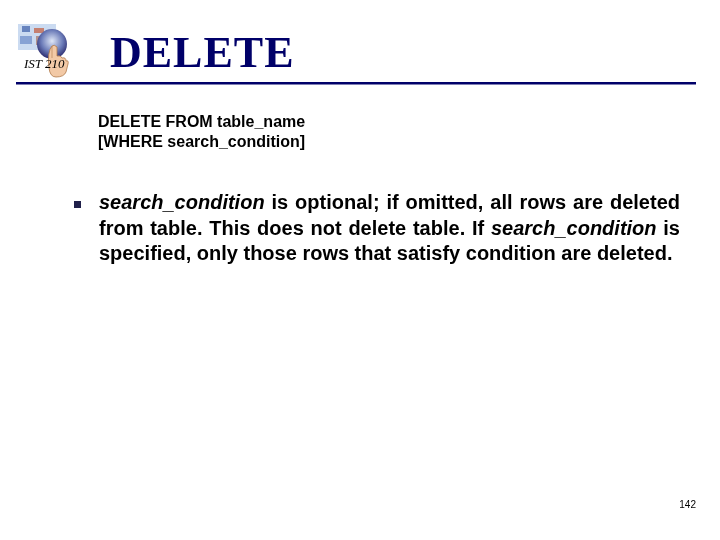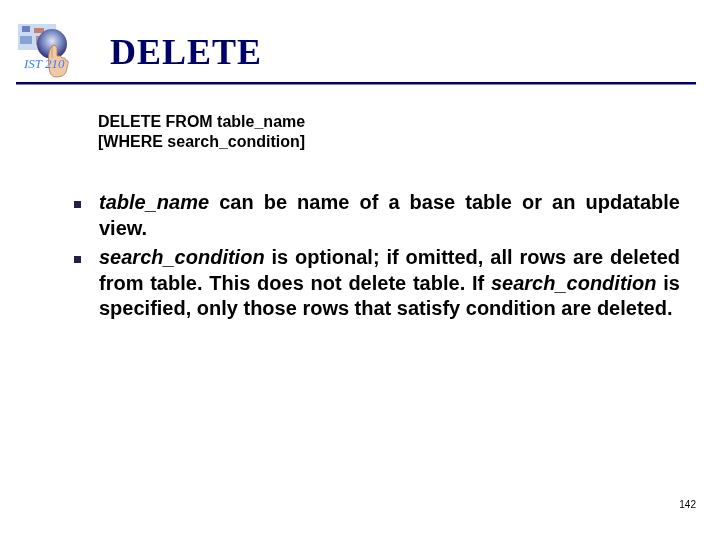--- a/index.html
+++ b/index.html
@@ -1,24 +1,24 @@
 <!DOCTYPE html>
 <html><head>
 <meta charset="utf-8">
 <style>
   * { margin: 0; padding: 0; box-sizing: border-box; }
   html, body { width: 720px; height: 540px; background: #fff; font-family: Verdana, Geneva, sans-serif; color: #000; }
   .slide { width: 720px; height: 540px; position: relative; padding: 0; }
 
   .header-row { display: flex; align-items: center; padding: 22px 0 0 16px; }
   .logo-wrap { position: relative; width: 68px; height: 56px; }
-  .course-label { position: absolute; top: 34px; left: 8px; font-family: "Times New Roman", serif; font-style: italic; font-size: 13px; color: #3b82f6; z-index: 2; }
+  .course-label { position: absolute; top: 34px; left: 8px; font-family: "Times New Roman", serif; font-style: italic; font-size: 13px; color: #000000; z-index: 2; }
   .hand-img { position: absolute; inset: 0; }
 
-  .title { font-family: "Times New Roman", serif; font-weight: bold; font-size: 36px; color: #000069; letter-spacing: 1px; margin-left: 26px; margin-top: 4px; }
+  .title { font-family: "Times New Roman", serif; font-weight: bold; font-size: 44px; color: #000069; letter-spacing: 1px; margin-left: 26px; margin-top: 4px; }
   .title-rule { position: absolute; left: 16px; top: 82px; width: 680px; height: 2px; background: #000069; }
   .title-rule2 { position: absolute; left: 16px; top: 84px; width: 680px; height: 1px; background: #7f7fb4; }
 
   .syntax { position: absolute; left: 98px; top: 112px; font-weight: bold; font-size: 16px; line-height: 1.28; }
 
   .body { position: absolute; left: 74px; top: 190px; right: 40px; }
   .bullet-row { display: flex; align-items: flex-start; margin-bottom: 4px; }
   .sq { width: 7px; height: 7px; background: #20204a; margin-top: 11px; margin-right: 18px; flex-shrink: 0; }
   .para { font-weight: bold; font-size: 20px; line-height: 1.28; text-align: justify; flex: 1; }
   .it { font-style: italic; }
@@ -57,24 +57,20 @@
   <div class="title-rule"></div>
   <div class="title-rule2"></div>
 
   <div class="syntax">
     <div>DELETE FROM table_name</div>
     <div>[WHERE search_condition]</div>
   </div>
 
   <div class="body">
 
-    <div class="bullet-row">
-      <div class="sq"></div>
-      <div class="para"><span class="it">table_name</span><span> can be name of a base table or an updatable view.</span></div>
-    </div>
 
     <div class="bullet-row">
       <div class="sq"></div>
       <div class="para"><span class="it">search_condition</span><span> is optional; if omitted, all rows are deleted from table. This does not delete table. If </span><span class="it">search_condition</span><span> is specified, only those rows that satisfy condition are deleted.</span></div>
     </div>
 
   </div>
 
   <div class="pagenum">142</div>
 

